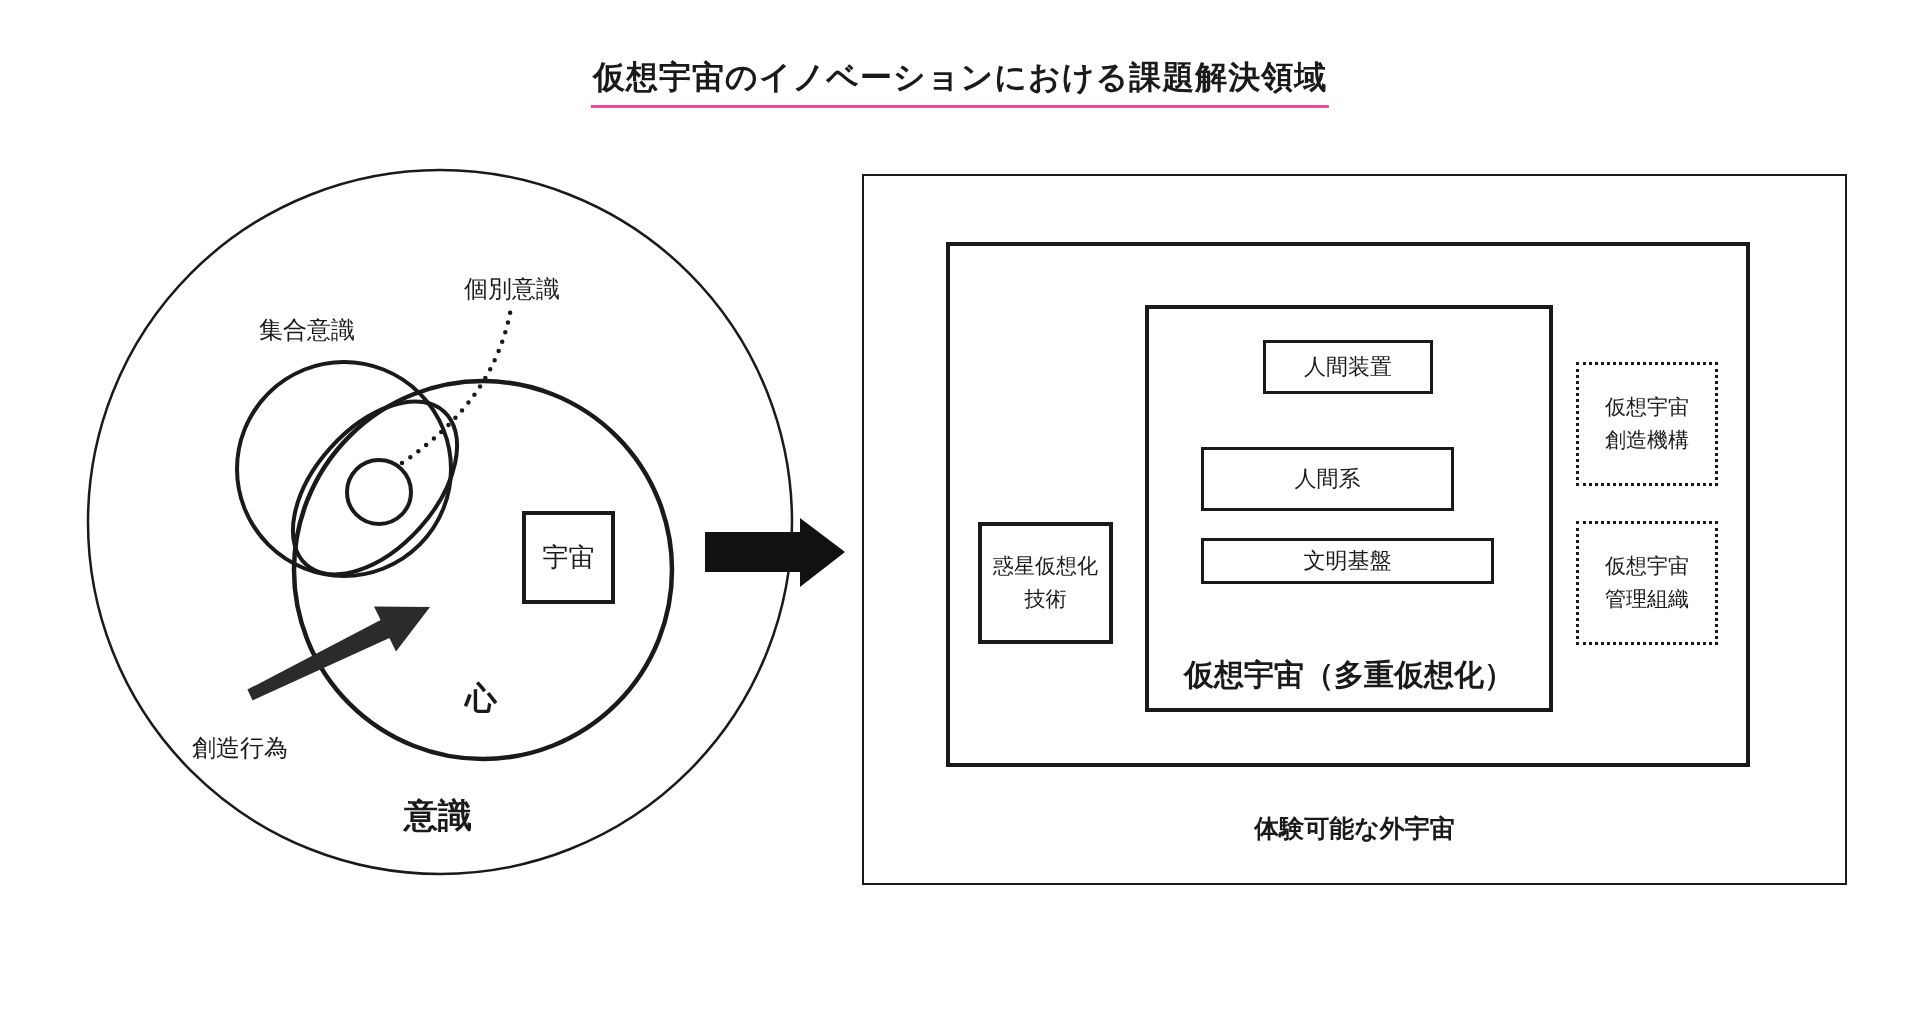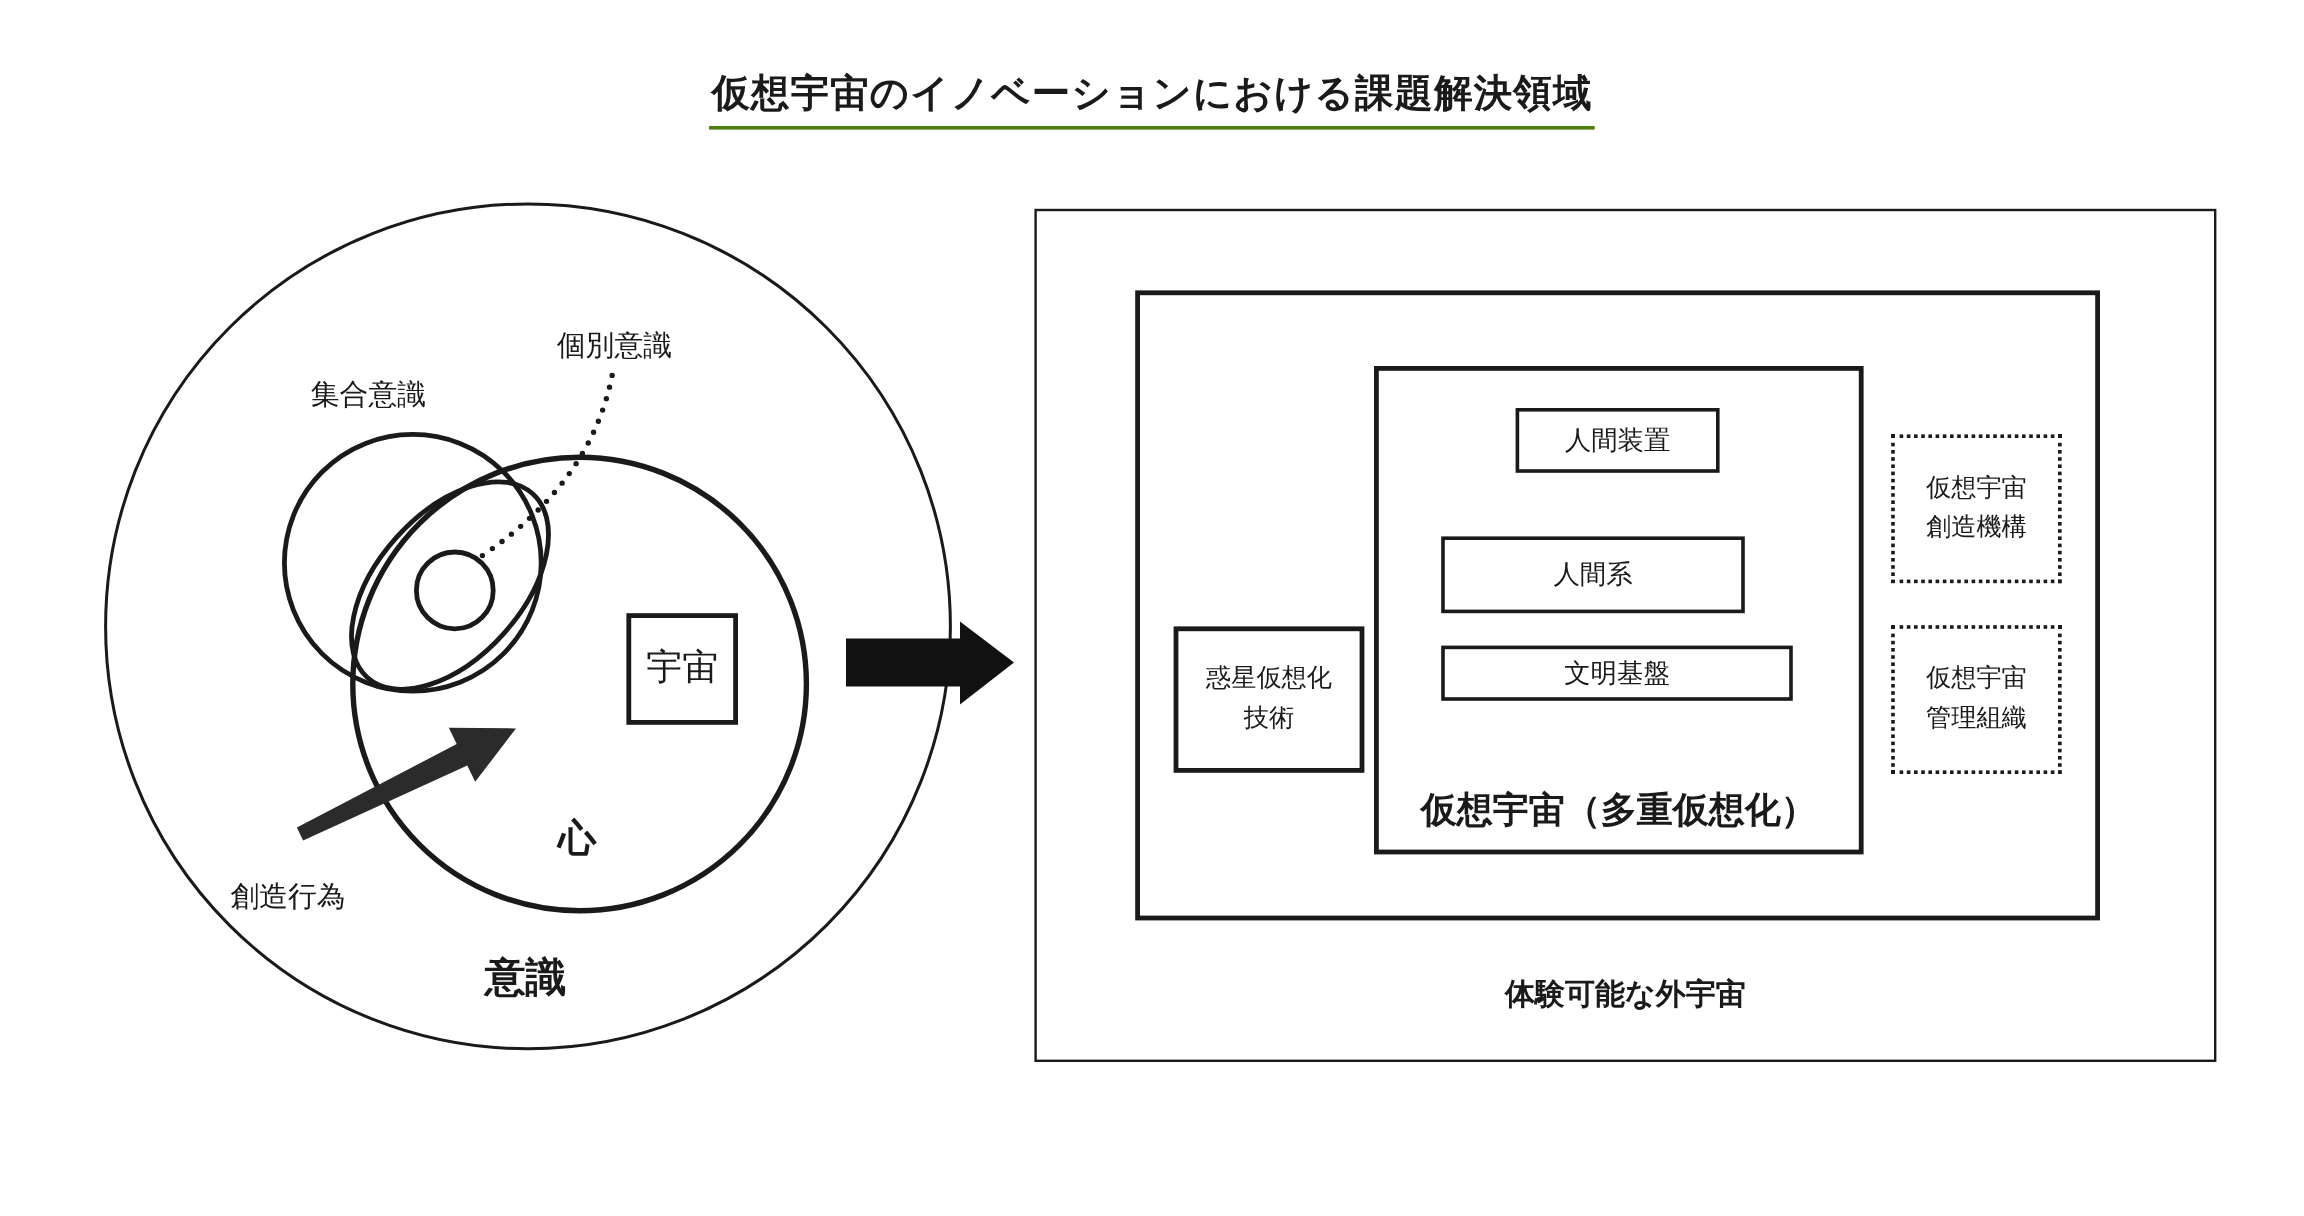--- a/index.html
+++ b/index.html
@@ -24,21 +24,21 @@
   }
   .title {
     position: absolute;
     top: 56px;
     left: 50%;
     transform: translateX(-50%);
     font-size: 32px;
     font-weight: bold;
     letter-spacing: 1px;
     white-space: nowrap;
-    border-bottom: 3px solid #4d7c0f;
+    border-bottom: 3px solid #ec4899;
     padding: 0 2px 5px 2px;
     text-align: center;
   }
   .lbl {
     position: absolute;
     transform: translate(-50%, -50%);
     white-space: nowrap;
     line-height: 1.2;
   }
   .lbl.small { font-size: 24px; }
@@ -58,21 +58,21 @@
     display: flex;
     flex-direction: column;
     align-items: center;
     justify-content: center;
     text-align: center;
     line-height: 1.55;
   }
   .cbox.solid  { border: 4px solid #1a1a1a; font-size: 21px; }
   .cbox.solid2 { border: 3.5px solid #1a1a1a; font-size: 22px; }
   .cbox.dotted { border: 3.5px dotted #1a1a1a; font-size: 21px; }
-  .cbox.universe { border: 4px solid #1a1a1a; font-size: 30px; }
+  .cbox.universe { border: 4px solid #1a1a1a; font-size: 26px; }
   .core-label {
     position: absolute;
     left: 1145px;
     top: 655px;
     width: 408px;
     text-align: center;
     font-size: 30px;
     font-weight: bold;
     white-space: nowrap;
   }
@@ -130,21 +130,21 @@
   <div class="cbox solid2" style="left:1263px; top:340px; width:170px; height:54px;">
     <span>人間装置</span>
   </div>
   <div class="cbox solid2" style="left:1201px; top:447px; width:253px; height:64px;">
     <span>人間系</span>
   </div>
   <div class="cbox solid2" style="left:1201px; top:538px; width:293px; height:46px;">
     <span>文明基盤</span>
   </div>
 
-  <div class="cbox solid" style="left:978px; top:522px; width:159px; height:122px;">
+  <div class="cbox solid" style="left:978px; top:522px; width:135px; height:122px;">
     <span>惑星仮想化</span>
     <span>技術</span>
   </div>
   <div class="cbox dotted" style="left:1576px; top:362px; width:142px; height:124px;">
     <span>仮想宇宙</span>
     <span>創造機構</span>
   </div>
   <div class="cbox dotted" style="left:1576px; top:521px; width:142px; height:124px;">
     <span>仮想宇宙</span>
     <span>管理組織</span>

